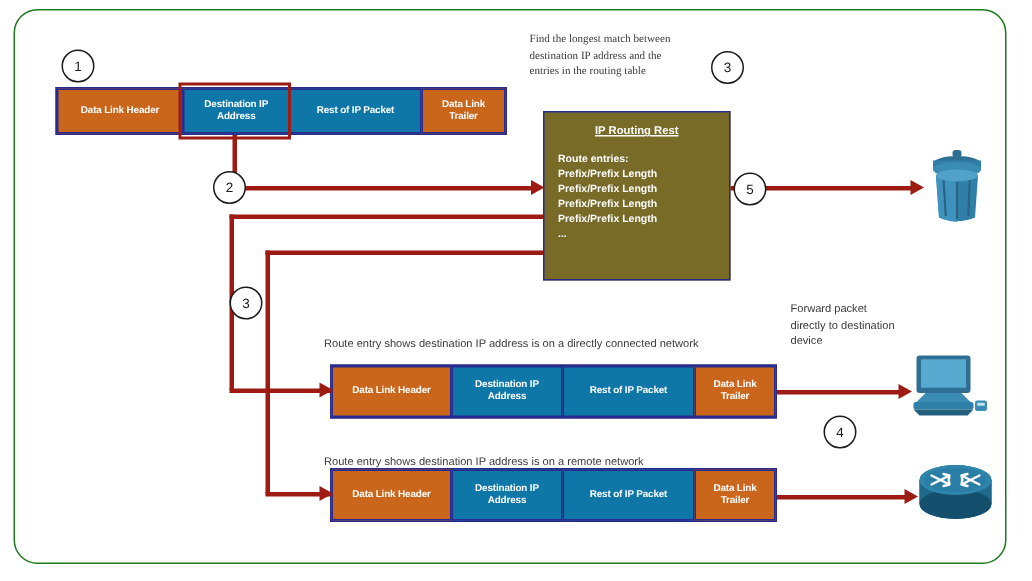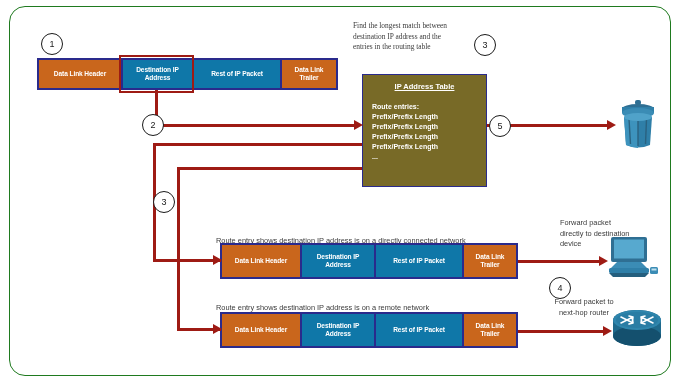--- a/index.html
+++ b/index.html
@@ -158,21 +158,21 @@
 entries in the routing table</div>
   <div class="circle" style="left:474px; top:34px;">3</div>
 
   <div class="ln v" style="left:155px; top:90px; height:36px;"></div>
 
   <div class="ln h" style="left:155px; top:124px; width:203px;"></div>
   <div class="arrowhead" style="left:354px; top:120px;"></div>
   <div class="circle" style="left:142px; top:114px;">2</div>
 
   <div id="routing-table">
-    <div class="rt-title">IP Address Table</div>
+    <div class="rt-title">IP Routing Rest</div>
     <div class="rt-body">
       <div>Route entries:</div>
       <div>Prefix/Prefix Length</div>
       <div>Prefix/Prefix Length</div>
       <div>Prefix/Prefix Length</div>
       <div>Prefix/Prefix Length</div>
       <div>...</div>
     </div>
   </div>
 
@@ -197,50 +197,48 @@
   <div class="ln v" style="left:153px; top:143px; height:117px;"></div>
   <div class="ln h" style="left:153px; top:259px; width:68px;"></div>
   <div class="arrowhead" style="left:213px; top:255px;"></div>
 
   <div class="ln h" style="left:177px; top:167px; width:185px;"></div>
   <div class="ln v" style="left:177px; top:167px; height:-0px;"></div>
   <div class="ln v" style="left:177px; top:167px; height:0px;"></div>
 
   <div class="circle" style="left:153px; top:191px;">3</div>
 
-  <div class="note" style="left:216px; top:224px; width:330px;margin-top:12px;">Route entry shows destination IP address is on a directly connected network</div>
+  <div class="note" style="left:216px; top:224px; width:330px;">Route entry shows destination IP address is on a directly connected network</div>
 
   <div class="packet" style="left:220px; top:243px; width:298px; height:36px;">
     <div class="seg orange" style="width:80px; font-size:6.6px;">Data Link Header</div>
     <div class="seg blue" style="width:74px; font-size:6.6px; white-space:pre-line;">Destination IP
 Address</div>
     <div class="seg blue" style="width:88px; font-size:6.6px;">Rest of IP Packet</div>
     <div class="seg orange" style="flex:1; font-size:6.6px; white-space:pre-line;">Data Link
 Trailer</div>
   </div>
 
-  <div class="note" style="left:527px; top:218px; width:112px;margin-left:33px;">Forward packet
+  <div class="note" style="left:527px; top:201px; width:112px;">Forward packet
 directly to destination
 device</div>
   <div class="ln h" style="left:518px; top:260px; width:85px;"></div>
   <div class="arrowhead" style="left:599px; top:256px;"></div>
 
   <svg class="devsvg" style="left:607px; top:235px;" width="52" height="45" viewBox="0 0 52 45">
     <rect x="4" y="2" width="36" height="25" rx="2" fill="#2f6f93"></rect>
     <rect x="7" y="4.5" width="30" height="19" fill="#57a9cf"></rect>
     <path d="M10 27 L34 27 L40 33 L4 33 Z" fill="#3b8cb5"></path>
     <rect x="2" y="33" width="40" height="5" rx="1.5" fill="#2f7fa8"></rect>
     <path d="M2 38 L42 38 L38 42 L6 42 Z" fill="#255f7e"></path>
     <rect x="43" y="32" width="8" height="7" rx="1.5" fill="#3b8cb5"></rect>
     <rect x="44.5" y="33.5" width="5" height="2" fill="#bfe0ee"></rect>
   </svg>
 
   <div class="circle" style="left:549px; top:277px;">4</div>
-  <div class="note" style="left:524px; top:297px; width:120px; text-align:center;">Forward packet to
-next-hop router</div>
 
   <div class="note" style="left:216px; top:303px; width:330px;">Route entry shows destination IP address is on a remote network</div>
 
   <div class="packet" style="left:220px; top:312px; width:298px; height:36px;">
     <div class="seg orange" style="width:80px; font-size:6.6px;">Data Link Header</div>
     <div class="seg blue" style="width:74px; font-size:6.6px; white-space:pre-line;">Destination IP
 Address</div>
     <div class="seg blue" style="width:88px; font-size:6.6px;">Rest of IP Packet</div>
     <div class="seg orange" style="flex:1; font-size:6.6px; white-space:pre-line;">Data Link
 Trailer</div>

